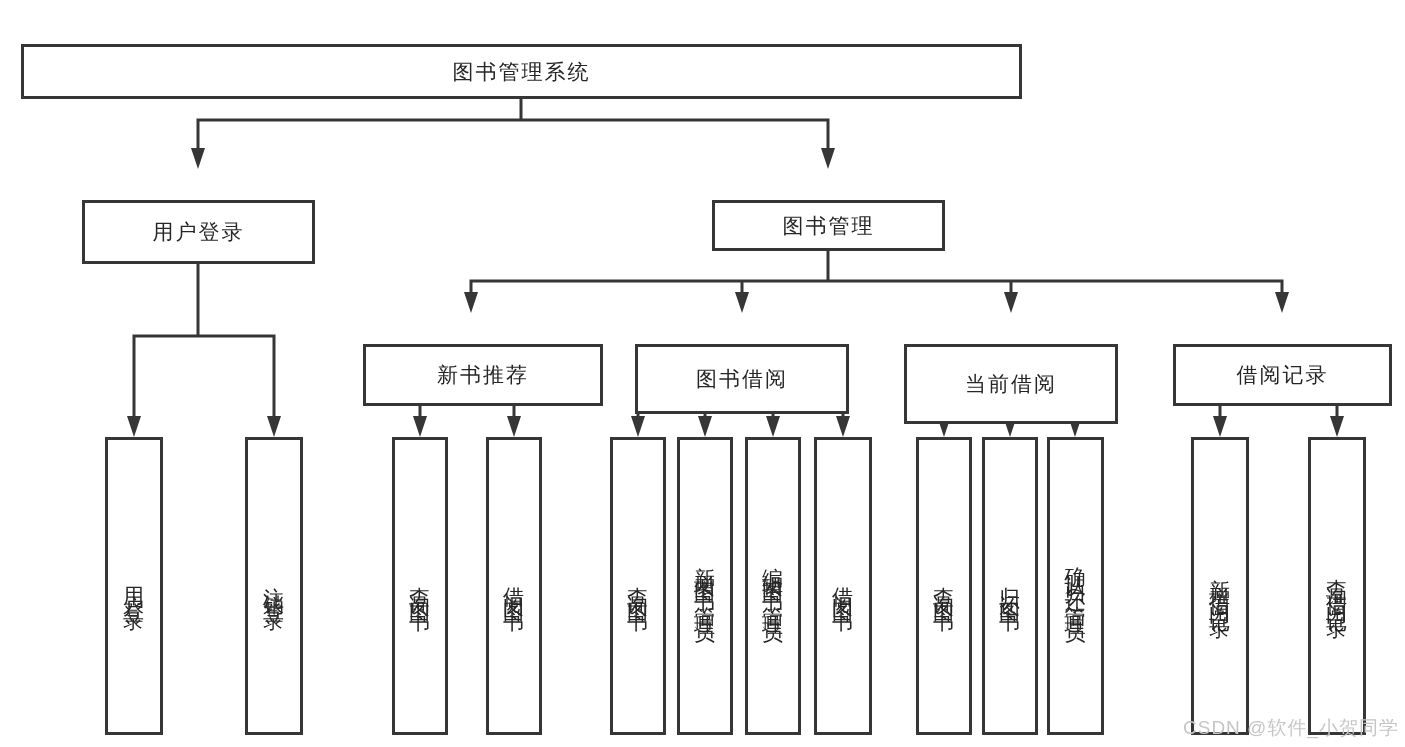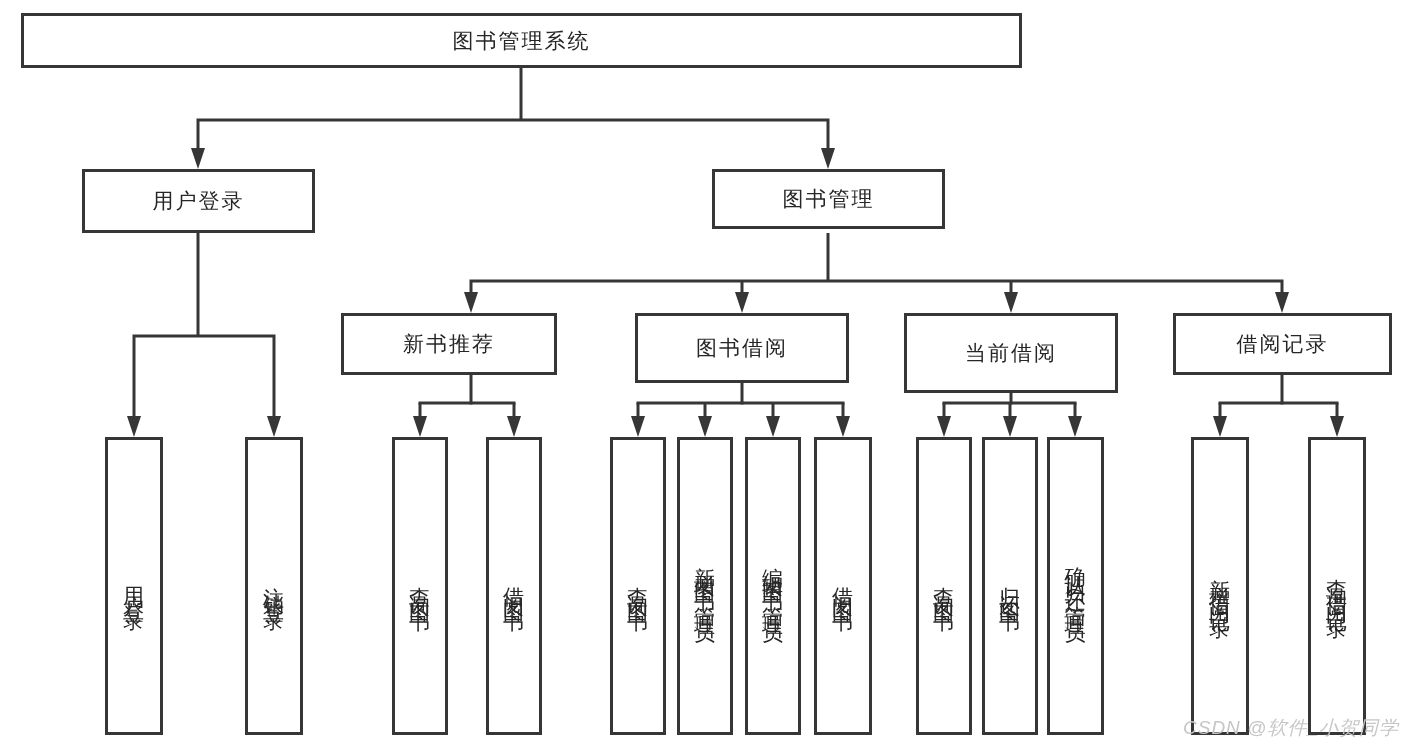--- a/index.html
+++ b/index.html
@@ -16,20 +16,21 @@
   .box{
     position:absolute;
     box-sizing:border-box;
     border:3px solid #363636;
     background:#ffffff;
     display:flex;align-items:center;justify-content:center;
     color:#262626;
     font-size:21px;
     letter-spacing:2px;
     white-space:nowrap;
+    margin-top:31px;
   }
   .vbox{
     position:absolute;
     box-sizing:border-box;
     top:437px;height:298px;
     border:3px solid #363636;
     background:#ffffff;
     display:flex;align-items:center;justify-content:center;
     color:#262626;
     font-size:21px;
@@ -37,21 +38,20 @@
     letter-spacing:8px;
     line-height:1;
   }
   .watermark{
     position:absolute;
     left:1183px;top:715px;
     font-size:19px;
     color:#c6c6c6;
     letter-spacing:1px;
     white-space:nowrap;
-    font-style:italic;
   }
 </style>
 </head>
 <body>
 
 <div class="stage">
 
   <svg class="connectors" viewBox="0 0 1405 747" xmlns="http://www.w3.org/2000/svg">
 
     <path d="M521 68 L521 121.5
@@ -104,23 +104,23 @@
     <polygon points="944,437 937,416 951,416"></polygon>
     <polygon points="1010,437 1003,416 1017,416"></polygon>
     <polygon points="1075,437 1068,416 1082,416"></polygon>
     <polygon points="1220,437 1213,416 1227,416"></polygon>
     <polygon points="1337,437 1330,416 1344,416"></polygon>
   </svg>
 
   <div class="box" style="left:21px;top:13px;width:1001px;height:55px">图书管理系统</div>
 
   <div class="box" style="left:82px;top:169px;width:233px;height:64px">用户登录</div>
-  <div class="box" style="left:712px;top:169px;width:233px;height:60px">图书管理</div>
+  <div class="box" style="left:712px;top:169px;width:233px;height:51px">图书管理</div>
 
-  <div class="box" style="left:341px;top:313px;width:216px;height:62px">新书推荐</div>
+  <div class="box" style="left:363px;top:313px;width:240px;height:62px">新书推荐</div>
   <div class="box" style="left:635px;top:313px;width:214px;height:70px">图书借阅</div>
   <div class="box" style="left:904px;top:313px;width:214px;height:80px">当前借阅</div>
   <div class="box" style="left:1173px;top:313px;width:219px;height:62px">借阅记录</div>
 
   <div class="vbox" style="left:105px;width:58px">用户登录</div>
   <div class="vbox" style="left:245px;width:58px">注销登录</div>
 
   <div class="vbox" style="left:392px;width:56px">查询图书</div>
   <div class="vbox" style="left:486px;width:56px">借阅图书</div>
 

